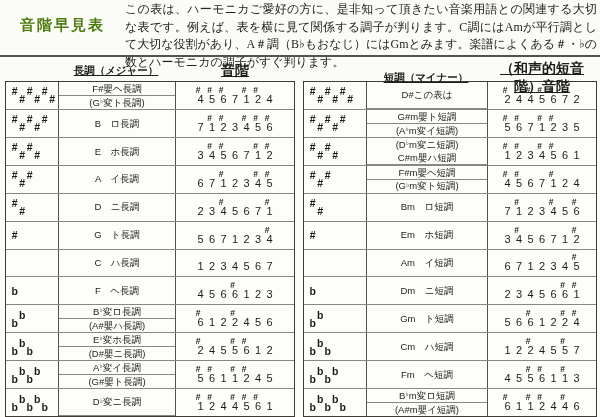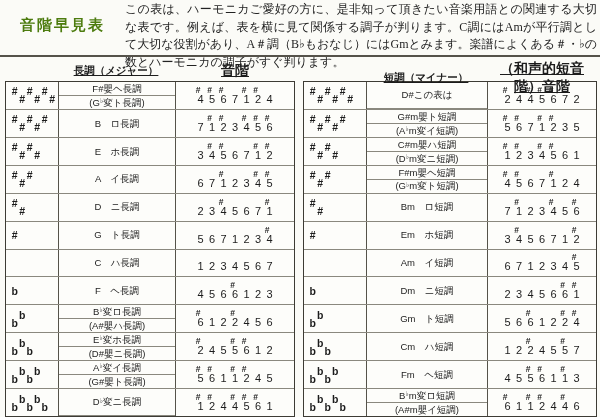--- a/index.html
+++ b/index.html
@@ -664,22 +664,22 @@
           </div>
         </div>
         <div class="row">
           <div class="cell sig">
             <span class="accg up">#</span>
             <span class="accg down">#</span>
             <span class="accg up">#</span>
             <span class="accg down">#</span>
           </div>
           <div class="cell name">
+            <div class="nm">(D<sup>♭</sup>m変ニ短調)</div>
             <div class="nm split-top">C#m嬰ハ短調</div>
-            <div class="nm">(D<sup>♭</sup>m変ニ短調)</div>
           </div>
           <div class="cell scale">
             <span class="note">
               <span class="nacc">#</span>
               <span class="ndigit">1</span>
             </span>
             <span class="note">
               <span class="nacc">#</span>
               <span class="ndigit">2</span>
             </span>

